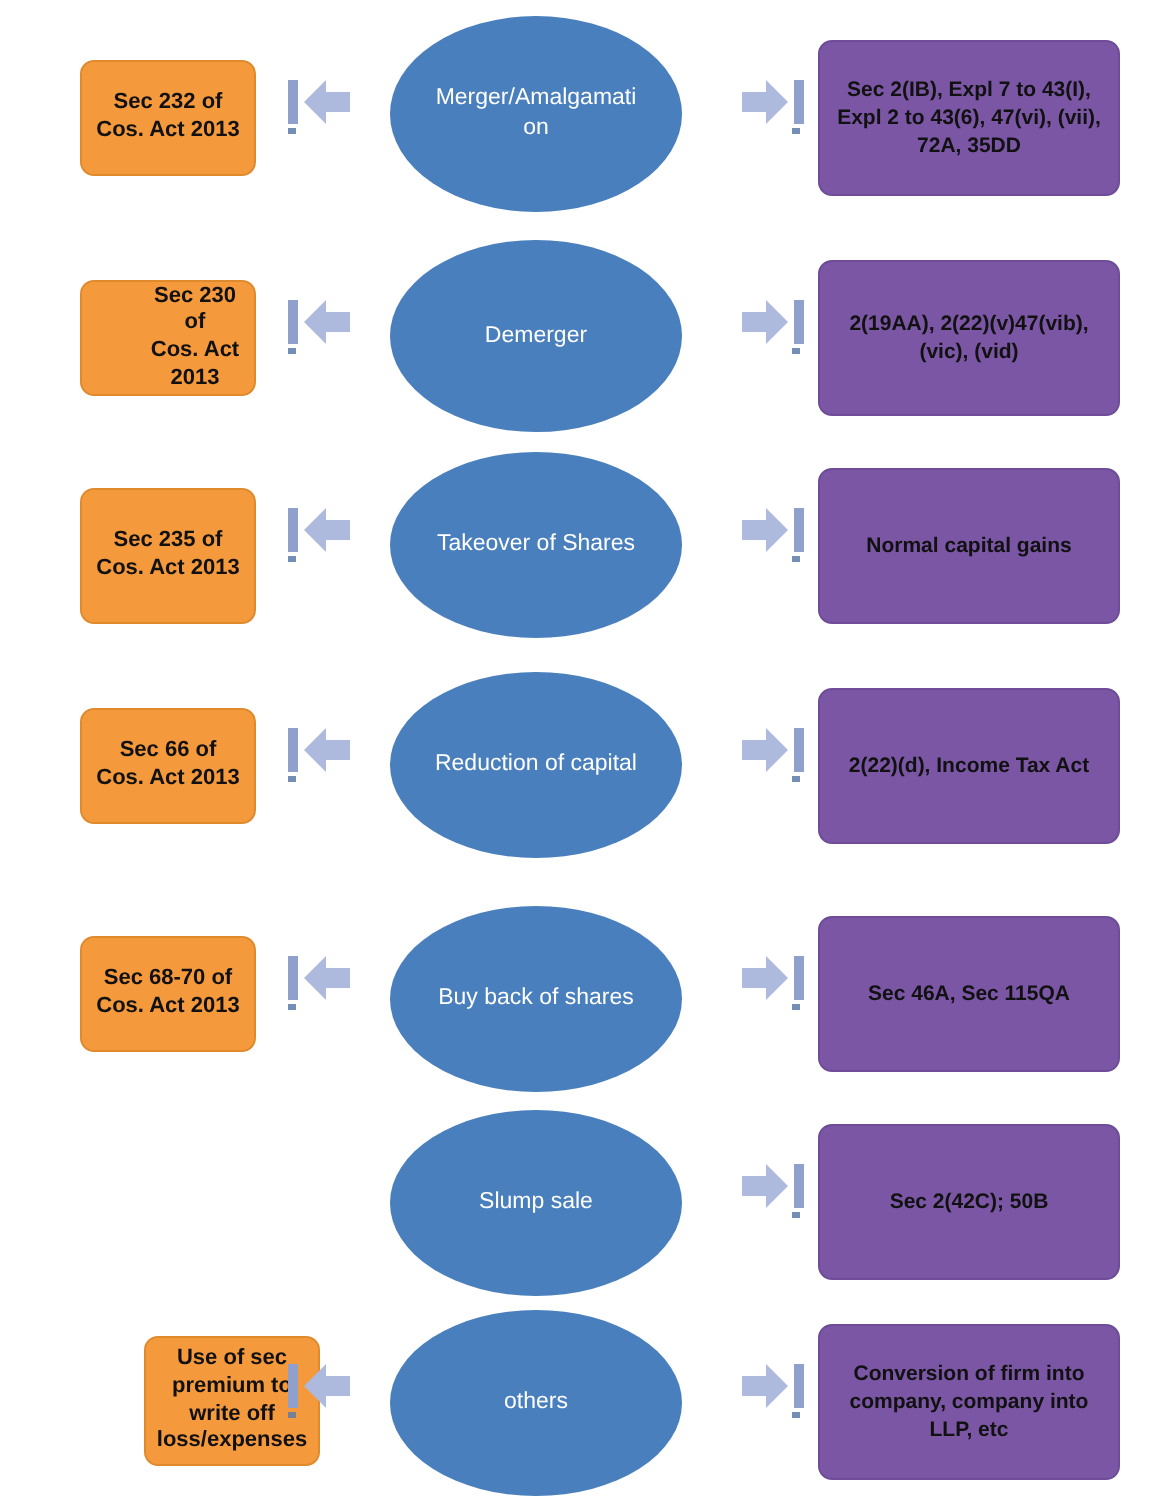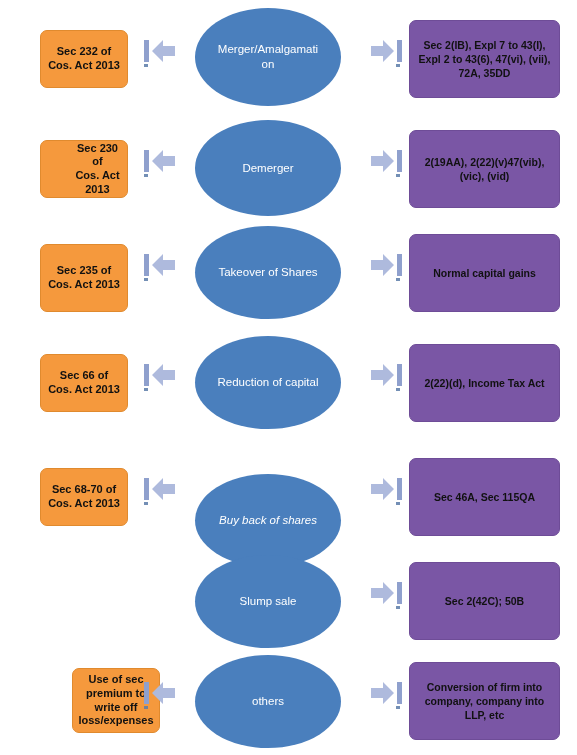--- a/index.html
+++ b/index.html
@@ -176,21 +176,21 @@
     <div class="right-box" style="top: 344px; height: 78px;">2(22)(d), Income Tax Act</div>
     <div class="left-box" style="top: 468px; height: 58px; white-space: pre-line;">Sec 68-70 of
 Cos. Act 2013</div>
     <div class="arrow arrow-left" style="top: 469px;">
       <svg viewBox="0 0 40 40" xmlns="http://www.w3.org/2000/svg">
         <rect x="3" y="9" width="5" height="22" fill="#8fa0cd"></rect>
         <path d="M11 20 L22 9 L22 15 L34 15 L34 25 L22 25 L22 31 Z" fill="#aebadd"></path>
       </svg>
     </div>
     <div class="dot" style="left: 144px; top: 502px;"></div>
-    <div class="ellipse" style="top: 474px; height: 93px; white-space: pre-line; font-style: italic;">Buy back of shares</div>
+    <div class="ellipse" style="top: 453px; height: 93px; white-space: pre-line;">Buy back of shares</div>
     <div class="arrow arrow-right" style="top: 469px;">
       <svg viewBox="0 0 40 40" xmlns="http://www.w3.org/2000/svg">
         <rect x="32" y="9" width="5" height="22" fill="#8fa0cd"></rect>
         <path d="M29 20 L18 9 L18 15 L6 15 L6 25 L18 25 L18 31 Z" fill="#aebadd"></path>
       </svg>
     </div>
     <div class="dot" style="left: 396px; top: 502px;"></div>
     <div class="right-box" style="top: 458px; height: 78px;">Sec 46A, Sec 115QA</div>
     <div class="ellipse" style="top: 555px; height: 93px; white-space: pre-line;">Slump sale</div>
     <div class="arrow arrow-right" style="top: 573px;">

